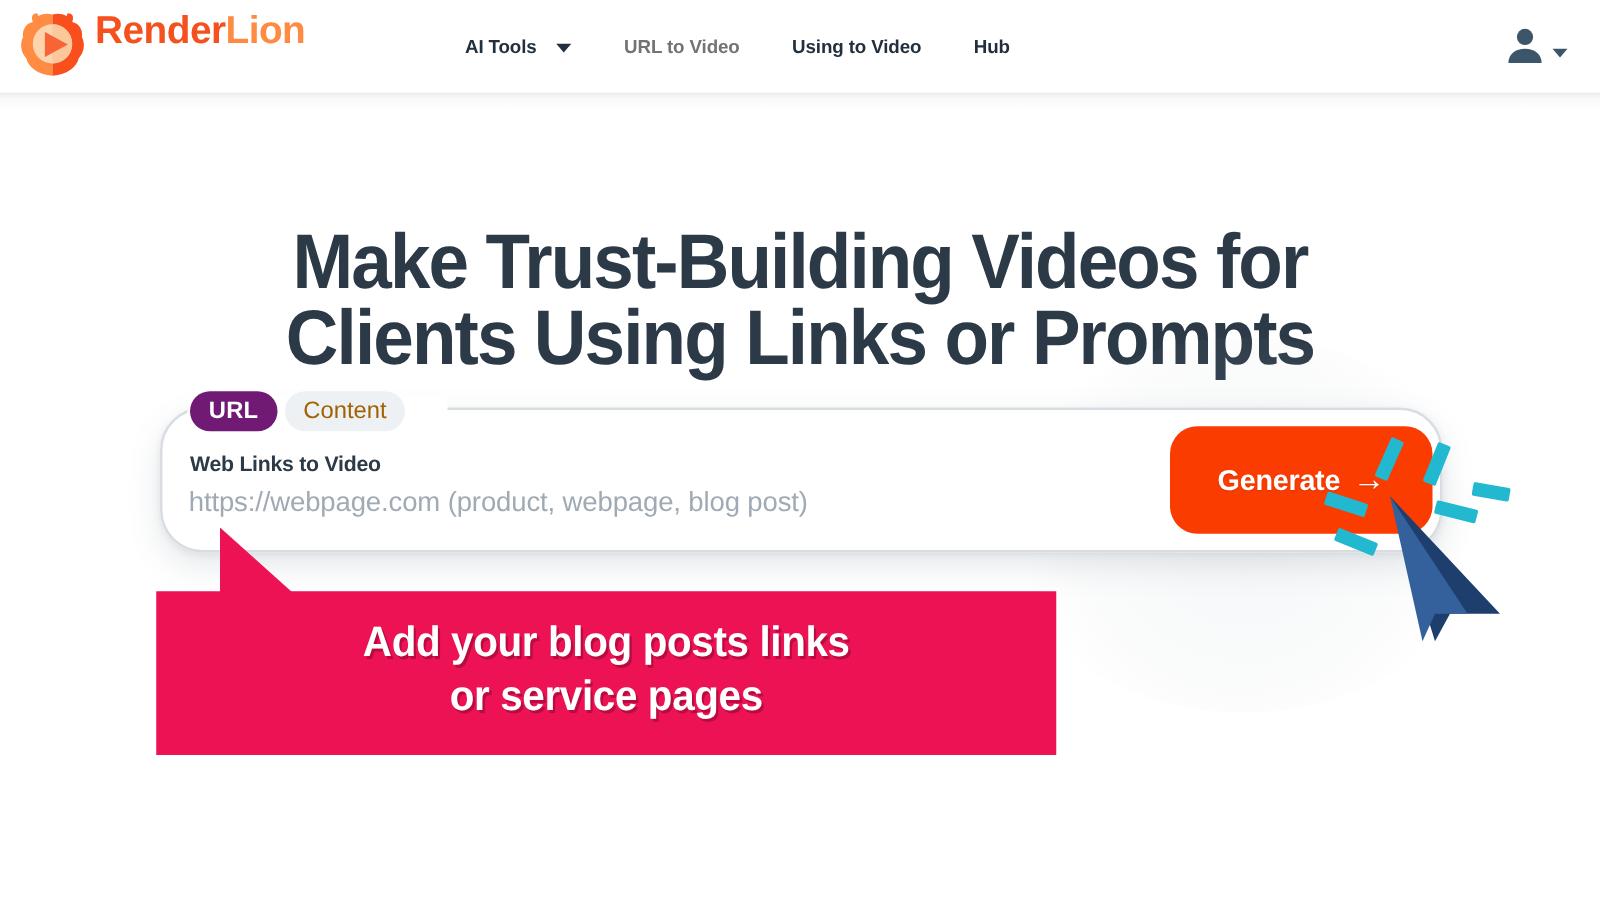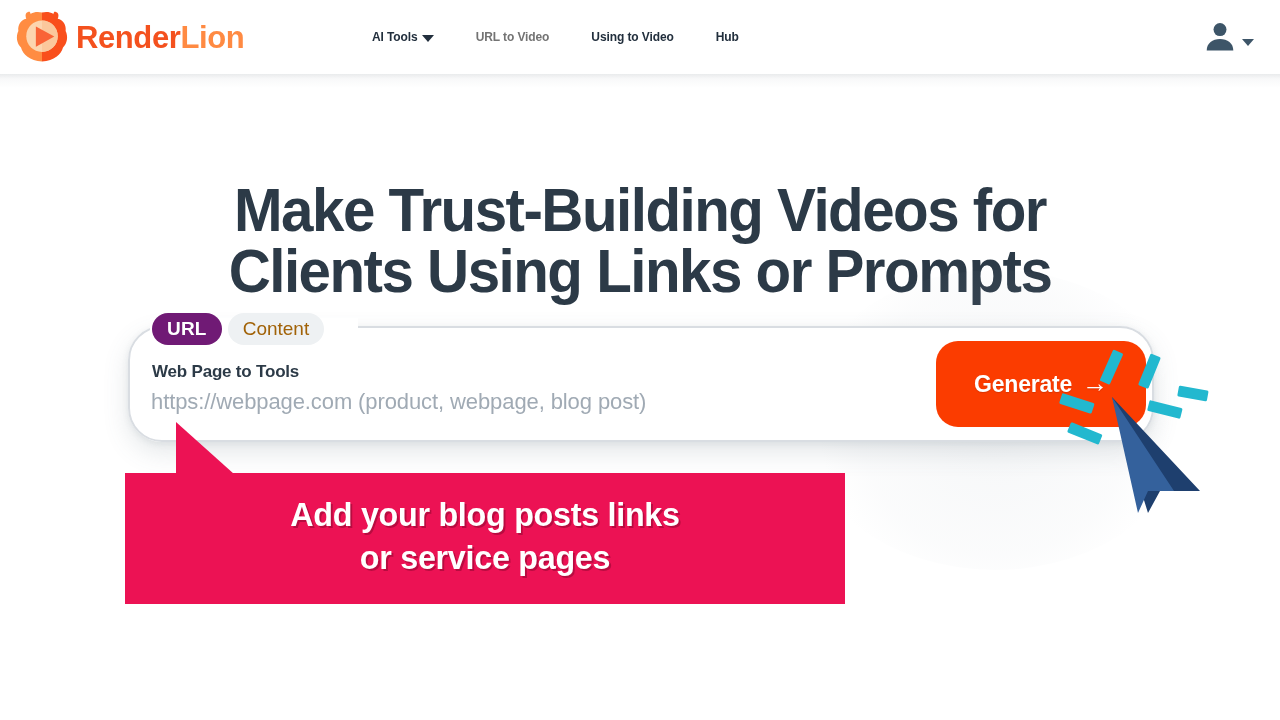--- a/index.html
+++ b/index.html
@@ -40,21 +40,21 @@
     height: 14px;
     background: linear-gradient(to bottom, rgba(120,130,140,0.16) 0%, rgba(120,130,140,0.05) 35%, rgba(255,255,255,0) 100%);
     z-index: 39;
     pointer-events: none;
   }
 
   .brand {
     position: absolute;
     left: 14px; top: 8px;
     display: flex;
-    align-items: center;
+    align-items: flex-start;
     gap: 8px;
     height: 58px;
   }
   .logo-mark {
     width: 56px; height: 56px;
     display: block;
   }
   .wordmark {
     font-size: 31px;
     font-weight: bold;
@@ -68,28 +68,28 @@
 
   .nav {
     position: absolute;
     left: 372px; top: 0;
     height: 74px;
     display: flex;
     align-items: center;
     gap: 0;
   }
   .nav-item {
-    font-size: 12px;
+    font-size: 15px;
     font-weight: bold;
     color: #222f3d;
     white-space: nowrap;
     cursor: pointer;
     display: flex;
     align-items: center;
-    gap: 4px;
+    gap: 16px;
     margin-right: 42px;
     letter-spacing: -0.1px;
   }
   .nav-item.muted { color: #737373; font-weight: bold; }
   .caret {
     display: inline-block;
     width: 0; height: 0;
     border-left: 6px solid transparent;
     border-right: 6px solid transparent;
     border-top: 7px solid #222f3d;
@@ -341,21 +341,21 @@
 
   <div class="tabs">
     <div class="tab active">
       <span>URL</span>
     </div>
     <div class="tab inactive">
       <span>Content</span>
     </div>
   </div>
 
-  <div class="field-label">Web Page to Tools</div>
+  <div class="field-label">Web Links to Video</div>
   <div class="field-placeholder">https://webpage.com (product, webpage, blog post)</div>
 
   <button class="generate-btn">
     <span>Generate</span>
     <span class="arrow">→</span>
   </button>
 
   <svg class="burst" viewBox="0 0 200 140">
     <g fill="#22b8cf">
       <rect x="86" y="20" width="11" height="34" rx="1.5" transform="rotate(24 91 37)"></rect>

